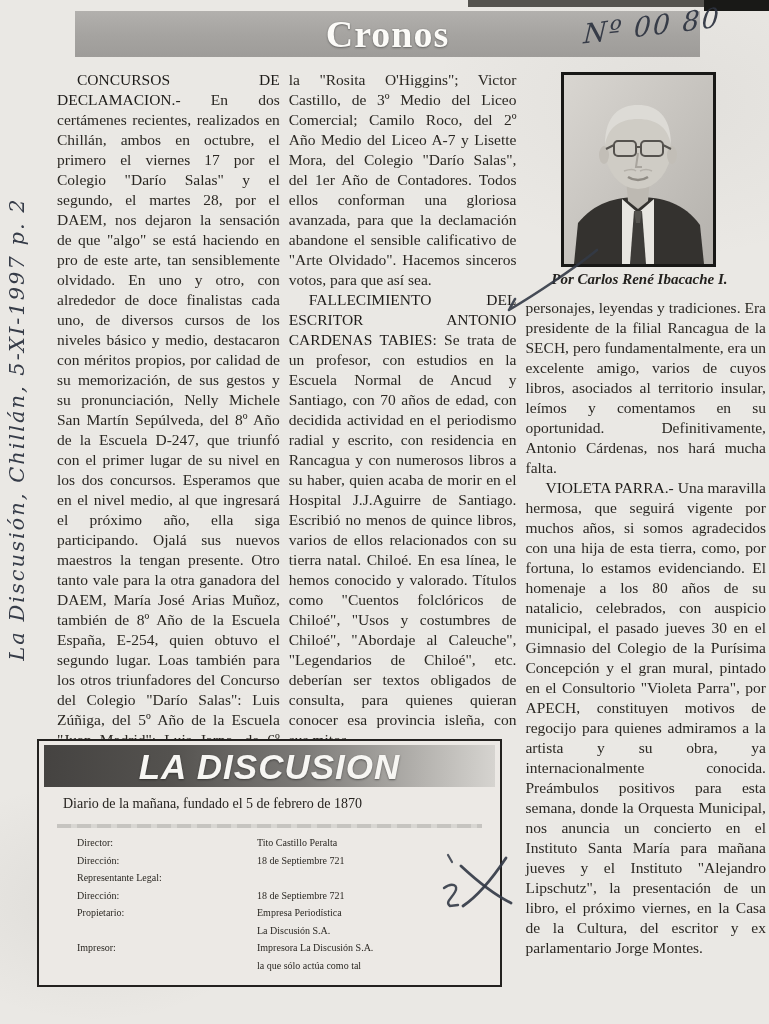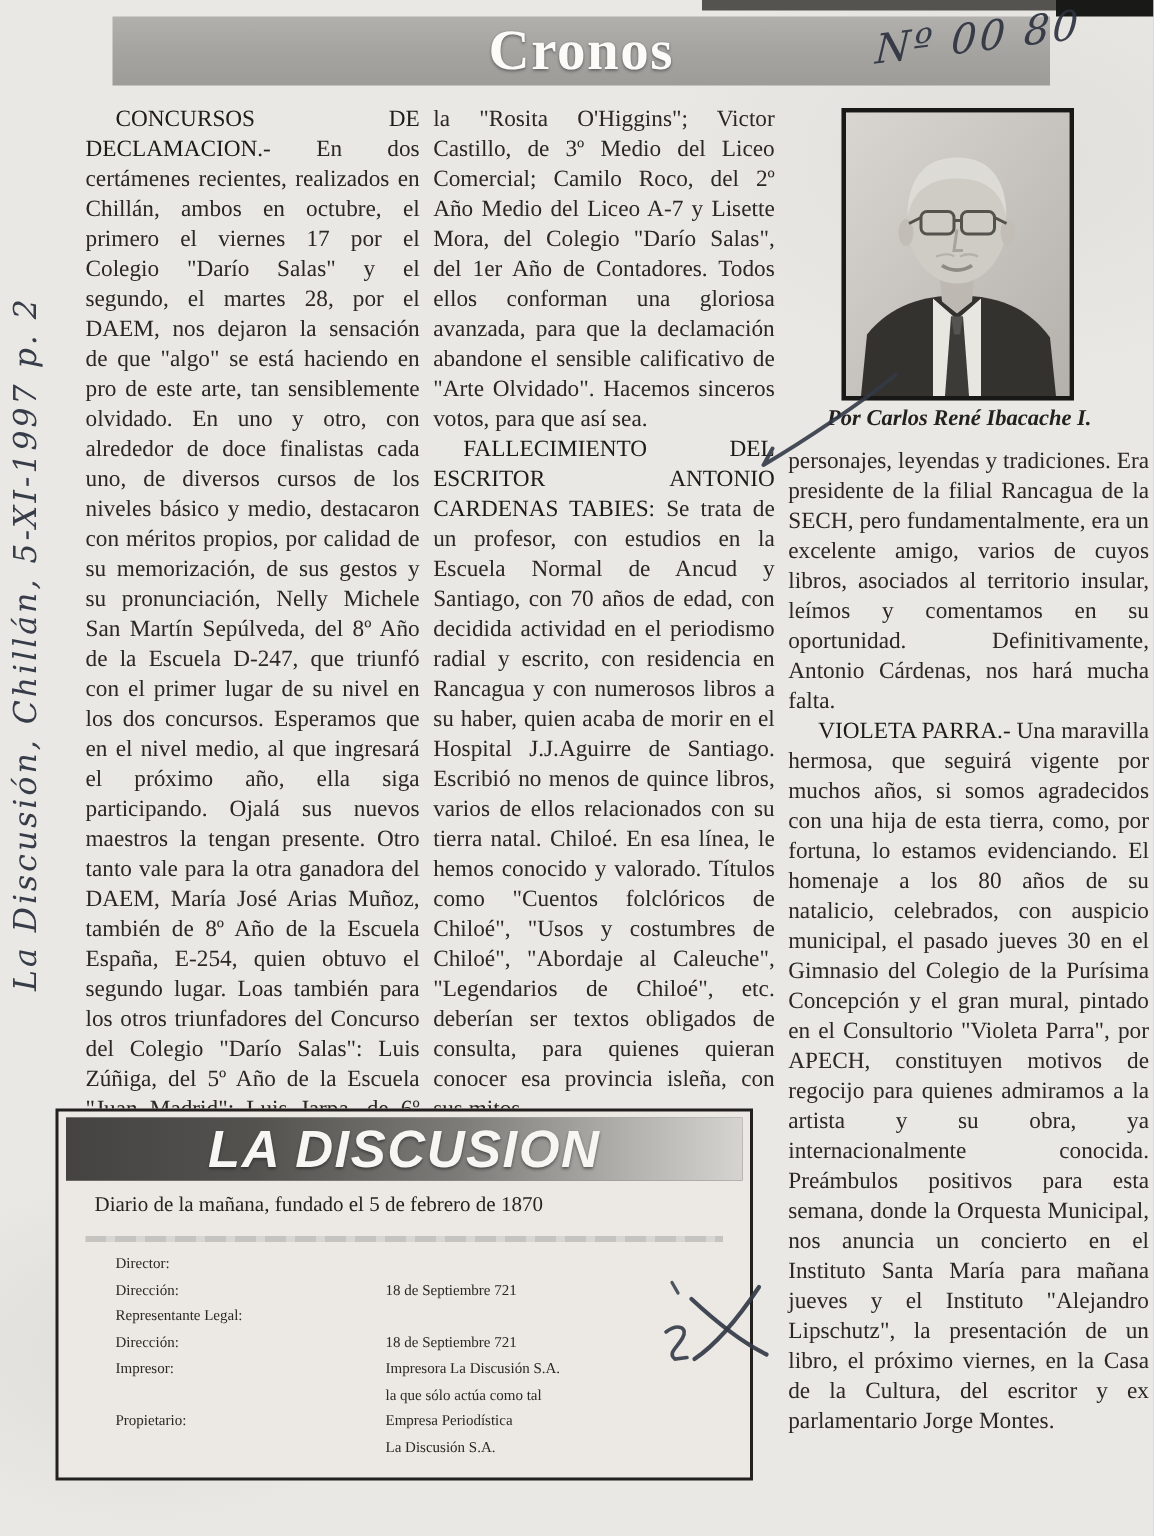--- a/index.html
+++ b/index.html
@@ -165,48 +165,51 @@
 
   <div class="masthead">
     <div class="masthead-band">
       <span class="masthead-title">LA DISCUSION</span>
     </div>
     <div class="masthead-subtitle">Diario de la mañana, fundado el 5 de febrero de 1870</div>
     <div class="masthead-divider"></div>
     <div class="mrows">
         <div class="mrow">
           <div class="mlabel">Director:</div>
+          <div class="mvalue">
+            <div>Tito Castillo Peralta</div>
+          </div>
         </div>
         <div class="mrow">
           <div class="mlabel">Dirección:</div>
           <div class="mvalue">
             <div>18 de Septiembre 721</div>
           </div>
         </div>
         <div class="mrow">
           <div class="mlabel">Representante Legal:</div>
         </div>
         <div class="mrow">
           <div class="mlabel">Dirección:</div>
           <div class="mvalue">
             <div>18 de Septiembre 721</div>
+          </div>
+        </div>
+        <div class="mrow">
+          <div class="mlabel">Propietario:</div>
+          <div class="mvalue">
+            <div>Empresa Periodística</div>
+            <div>La Discusión S.A.</div>
           </div>
         </div>
         <div class="mrow">
           <div class="mlabel">Impresor:</div>
           <div class="mvalue">
             <div>Impresora La Discusión S.A.</div>
             <div>la que sólo actúa como tal</div>
-          </div>
-        </div>
-        <div class="mrow">
-          <div class="mlabel">Propietario:</div>
-          <div class="mvalue">
-            <div>Empresa Periodística</div>
-            <div>La Discusión S.A.</div>
           </div>
         </div>
       </div>
   </div>
 
   <svg class="pen-overlay" viewBox="0 0 769 1024">
     <g stroke="#333a46" fill="none" stroke-linecap="round">
       <path d="M597 250 C575 268 536 294 509 310 M509 310 L515 299" stroke-width="2.6" opacity="0.9"></path>
       <path d="M461 866 C476 880 495 895 511 903" stroke-width="2.8" opacity="0.92"></path>
       <path d="M506 858 C494 876 478 896 463 906" stroke-width="2.8" opacity="0.92"></path>

